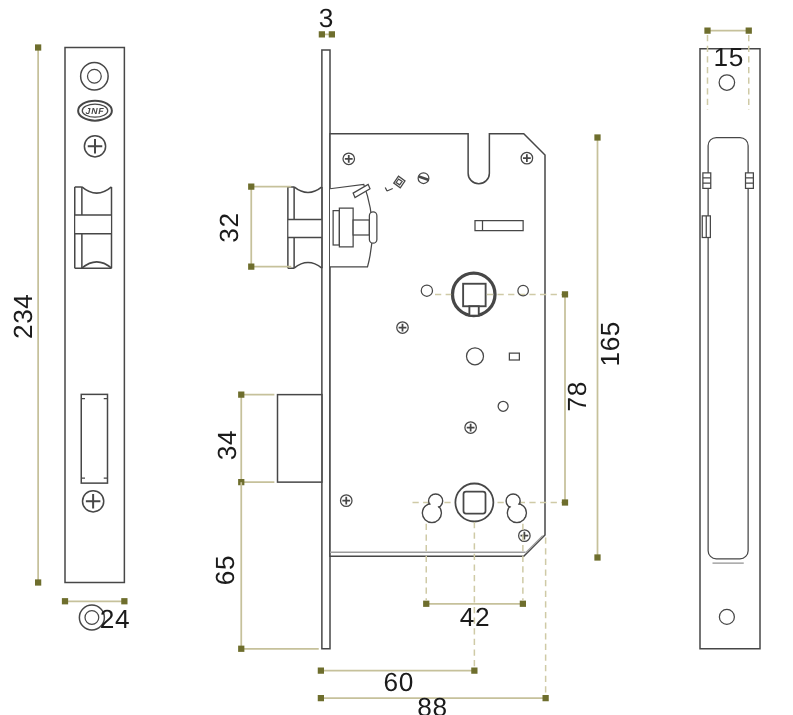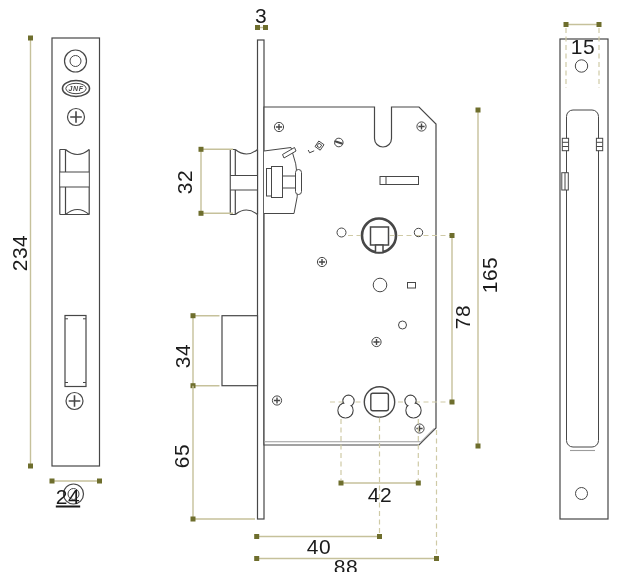--- a/index.html
+++ b/index.html
@@ -241,25 +241,25 @@
 
     <path d="M341,419 V480.5" class="dimd"></path>
     <path d="M418.3,419 V480.5" class="dimd"></path>
     <path d="M379.5,417.5 V534" class="dimd"></path>
     <path d="M436.5,430 V556" class="dimd"></path>
     <path d="M566,28 V88 M599,28 V88" class="dimd"></path>
   </g>
 </svg>
 
 <div class="num vert" style="left:19px;top:253px;">234</div>
-<div class="num" style="left:68px;top:496px;text-decoration:underline;">24</div>
+<div class="num" style="left:92px;top:496px;">24</div>
 <div class="num" style="left:261px;top:15px;">3</div>
 <div class="num vert" style="left:184px;top:182px;">32</div>
 <div class="num vert" style="left:182px;top:356px;">34</div>
 <div class="num vert" style="left:181px;top:456px;">65</div>
 <div class="num" style="left:380px;top:494px;">42</div>
-<div class="num" style="left:319px;top:546px;">40</div>
+<div class="num" style="left:319px;top:546px;">60</div>
 <div class="num" style="left:346px;top:566px;">88</div>
 <div class="num vert" style="left:462px;top:317px;">78</div>
 <div class="num vert" style="left:489px;top:275px;">165</div>
 <div class="num" style="left:583px;top:14px;margin-top:32px;">15</div>
 
 </div>
 
 </body></html>

